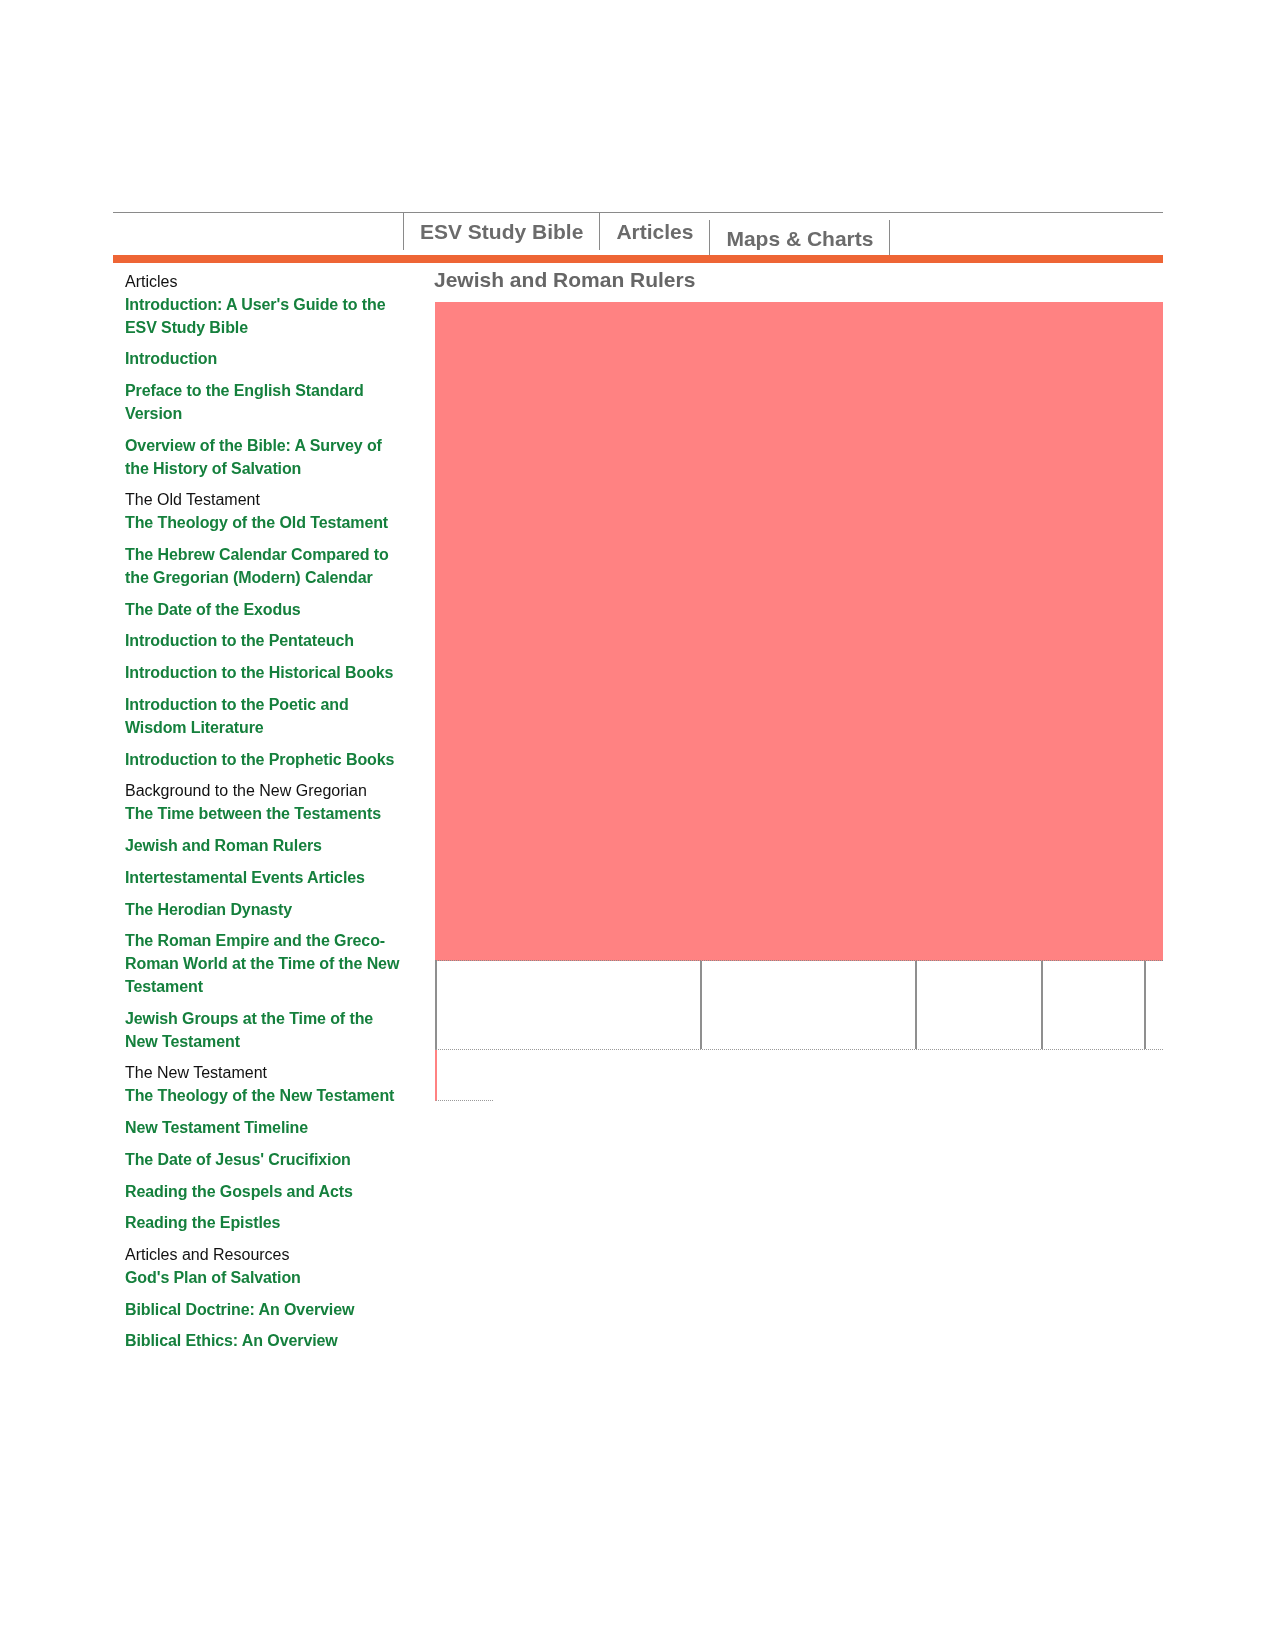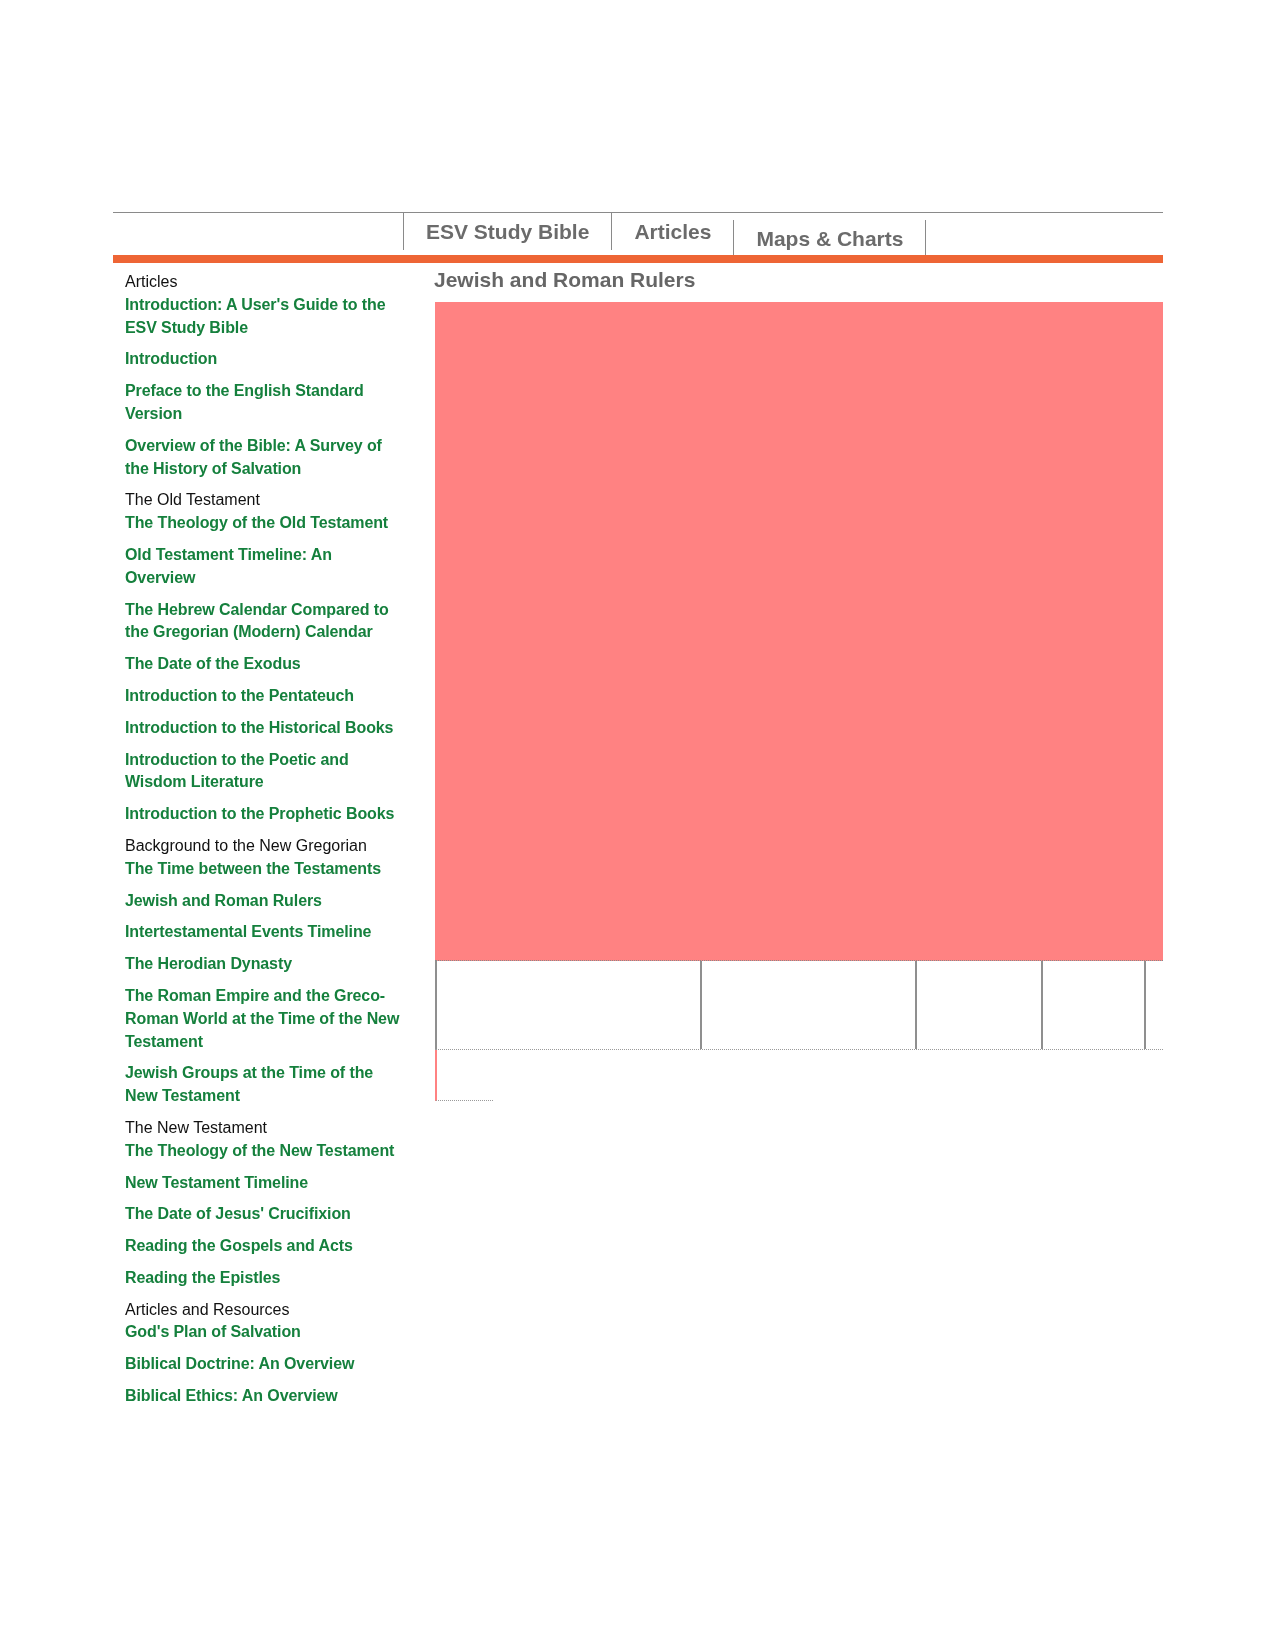--- a/index.html
+++ b/index.html
@@ -1,21 +1,21 @@
 <!DOCTYPE html>
 <html><head>
 <meta charset="utf-8">
 <style>
   html, body { margin: 0; padding: 0; background: #ffffff; }
   body { width: 1276px; height: 1648px; position: relative; overflow: hidden;
          font-family: "Liberation Sans", "DejaVu Sans", sans-serif; }
   .topline { position: absolute; left: 113px; top: 212px; width: 1050px; height: 1px; background: #8a8a8a; }
   .tabs { position: absolute; left: 403px; top: 213px; height: 37px; display: flex; }
   .tab { height: 37px; border-left: 1px solid #8a8a8a; display: flex; align-items: center;
-         padding: 0 22px; font-weight: bold; font-size: 21px; color: #6b6b6b; cursor: pointer; }
+         padding: 0 16px; font-weight: bold; font-size: 21px; color: #6b6b6b; cursor: pointer; }
   .tab.last { border-right: 1px solid #8a8a8a; margin-top: 7px; }
   .orangebar { position: absolute; left: 113px; top: 255px; width: 1050px; height: 8px; background: #ee6535; }
   .sidebar { position: absolute; left: 125px; top: 271px; width: 280px; font-size: 16px; line-height: 22.8px; }
   .sec { color: #111111; font-weight: normal; }
   .link { color: #15803d; font-weight: bold; display: block; margin-bottom: 9px; text-decoration: none; cursor: pointer; letter-spacing: -0.1px; }
   .heading { position: absolute; left: 434px; top: 268px; font-size: 21px; font-weight: bold; color: #666666; }
   .chartbox { position: absolute; left: 435px; top: 302px; width: 728px; height: 658px; background: #ff8282;
               border-bottom: 1px dotted #8a8a8a; }
   .row { position: absolute; left: 435px; top: 961px; width: 728px; height: 88px;
          border-bottom: 1px dotted #9a9a9a; }
@@ -38,32 +38,31 @@
 
 <div class="sidebar">
   <div class="sec">Articles</div>
   <a class="link">Introduction: A User's Guide to the ESV Study Bible</a>
   <a class="link">Introduction</a>
   <a class="link">Preface to the English Standard Version</a>
   <a class="link">Overview of the Bible: A Survey of the History of Salvation</a>
 
   <div class="sec">The Old Testament</div>
   <a class="link">The Theology of the Old Testament</a>
-  <a class="link">Old Testament Timeline: An Overview</a>
   <a class="link">The Hebrew Calendar Compared to the Gregorian (Modern) Calendar</a>
   <a class="link">The Date of the Exodus</a>
   <a class="link">Introduction to the Pentateuch</a>
   <a class="link">Introduction to the Historical Books</a>
   <a class="link">Introduction to the Poetic and Wisdom Literature</a>
   <a class="link">Introduction to the Prophetic Books</a>
 
   <div class="sec">Background to the New Gregorian</div>
   <a class="link">The Time between the Testaments</a>
   <a class="link">Jewish and Roman Rulers</a>
-  <a class="link">Intertestamental Events Timeline</a>
+  <a class="link">Intertestamental Events Articles</a>
   <a class="link">The Herodian Dynasty</a>
   <a class="link">The Roman Empire and the Greco-Roman World at the Time of the New Testament</a>
   <a class="link">Jewish Groups at the Time of the New Testament</a>
 
   <div class="sec">The New Testament</div>
   <a class="link">The Theology of the New Testament</a>
   <a class="link">New Testament Timeline</a>
   <a class="link">The Date of Jesus' Crucifixion</a>
   <a class="link">Reading the Gospels and Acts</a>
   <a class="link">Reading the Epistles</a>

